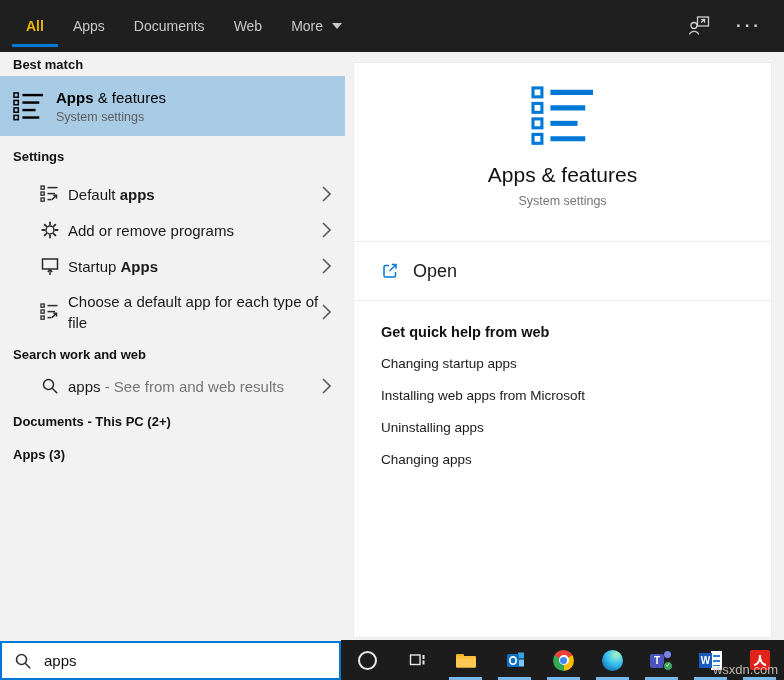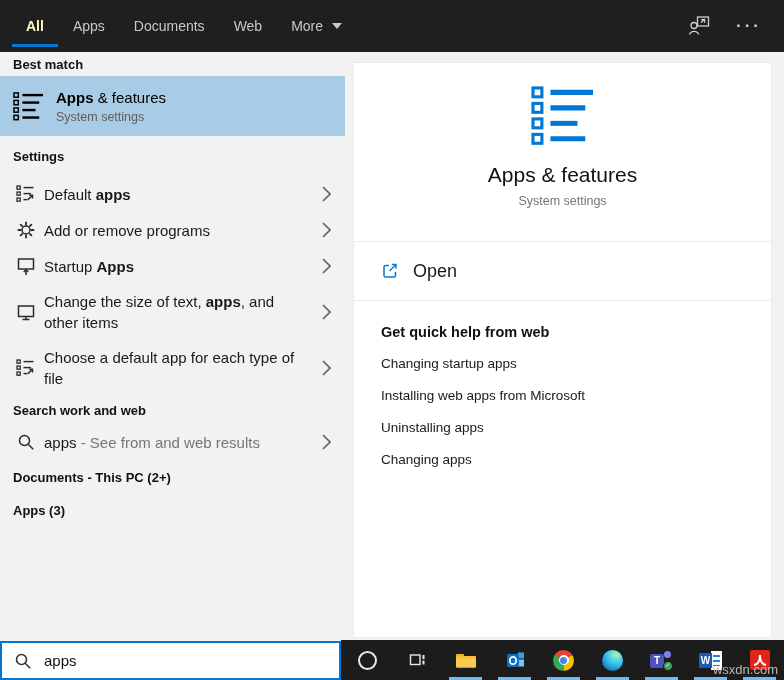--- a/index.html
+++ b/index.html
@@ -5,21 +5,21 @@
   * { margin:0; padding:0; box-sizing:border-box; }
   body { font-family:"Liberation Sans", sans-serif; background:#fff; }
   .screen { position:relative; width:784px; height:680px; overflow:hidden; background:#f2f2f2; }
 
   
   .topbar { position:absolute; top:0; left:0; right:0; height:52px; background:#1f1f1f;
             display:flex; align-items:center; padding:0 22px 0 14px; }
   .tab { position:relative; height:52px; display:flex; align-items:center; padding:0 12px;
          font-size:14px; color:#c8c8c8; cursor:default; }
   .tab + .tab { margin-left:5px; }
-  .tab.active { color:#fef9c3; font-weight:bold; }
+  .tab.active { color:#eab308; font-weight:bold; }
   .tab.active::after { content:""; position:absolute; left:-2px; right:-2px; bottom:5px;
                        height:3px; background:#0078d7; }
   .tab .caret { width:0; height:0; border-left:5px solid transparent; border-right:5px solid transparent;
                 border-top:6px solid #c8c8c8; margin-left:9px; }
   .topbar-right { margin-left:auto; display:flex; align-items:center; gap:26px; }
   .ellipsis { color:#cfcfcf; font-size:17px; letter-spacing:3px; font-weight:bold; line-height:10px; }
 
   
   .left-pane { position:absolute; top:52px; left:0; width:345px; bottom:0; background:#f2f2f2; }
   .section-label { display:flex; align-items:center; padding:0 13px; font-size:13px;
@@ -29,21 +29,21 @@
   .lbl-searchweb { height:28px; }
   .lbl-docs      { height:34px; }
   .lbl-apps      { height:32px; }
 
   .bestmatch-row { height:60px; background:#a9cce6; display:flex; align-items:center;
                    padding:0 13px; }
   .bm-text { margin-left:12px; display:flex; flex-direction:column; }
   .bm-title { font-size:15px; color:#000; }
   .bm-sub   { font-size:12.5px; color:#5d5d5d; margin-top:4px; }
 
-  .row { display:flex; align-items:center; padding:0 14px 0 13px; height:36px; }
+  .row { display:flex; align-items:center; padding:0 14px 0 13px; height:36px;margin-left:24px; }
   .row.tall { height:56px; }
   .row-icon { width:20px; height:20px; flex:none; margin-left:3px; display:flex;
               align-items:center; justify-content:center; }
   .row-text { margin-left:8px; font-size:15px; color:#1a1a1a; width:252px; line-height:21px; }
   .row-text .dim { color:#767676; }
   .chev { margin-left:auto; display:flex; align-items:center; }
 
   
   .searchbox { position:absolute; left:0; bottom:0; width:341px; height:39px; background:#fff;
                border:2px solid #0078d7; display:flex; align-items:center; padding:0 12px; z-index:4; }
@@ -217,35 +217,20 @@
         </svg>
       </span>
       <span class="row-text"><span>Startup </span><b>Apps</b><span></span></span>
       <span class="chev">
         <svg width="9" height="16" viewBox="0 0 9 16" fill="none" stroke="#5f5f5f" stroke-width="1.6">
           <path d="M1 1 L8 8 L1 15"></path>
           </svg>
       </span>
     </div>
 
-    <div class="row tall">
-      <span class="row-icon">
-        <svg width="20" height="20" viewBox="0 0 20 20" fill="none" stroke="#2b2b2b" stroke-width="1.5">
-          <rect x="2.5" y="4" width="15" height="10.5"></rect>
-          <line x1="10" y1="14.5" x2="10" y2="17.5"></line>
-          <line x1="6.5" y1="17.5" x2="13.5" y2="17.5"></line>
-        </svg>
-      </span>
-      <span class="row-text"><span>Change the size of text, </span><b>apps</b><span>, and other items</span></span>
-      <span class="chev">
-        <svg width="9" height="16" viewBox="0 0 9 16" fill="none" stroke="#5f5f5f" stroke-width="1.6">
-          <path d="M1 1 L8 8 L1 15"></path>
-          </svg>
-      </span>
-    </div>
 
     <div class="row tall">
       <span class="row-icon">
         <svg width="20" height="20" viewBox="0 0 20 20" fill="none" stroke="#2b2b2b">
           <g stroke-width="1.3">
             <rect x="1" y="2" width="3.2" height="3.2"></rect>
             <rect x="1" y="8" width="3.2" height="3.2"></rect>
             <rect x="1" y="14" width="3.2" height="3.2"></rect>
           </g>
           <g stroke-width="1.5">

